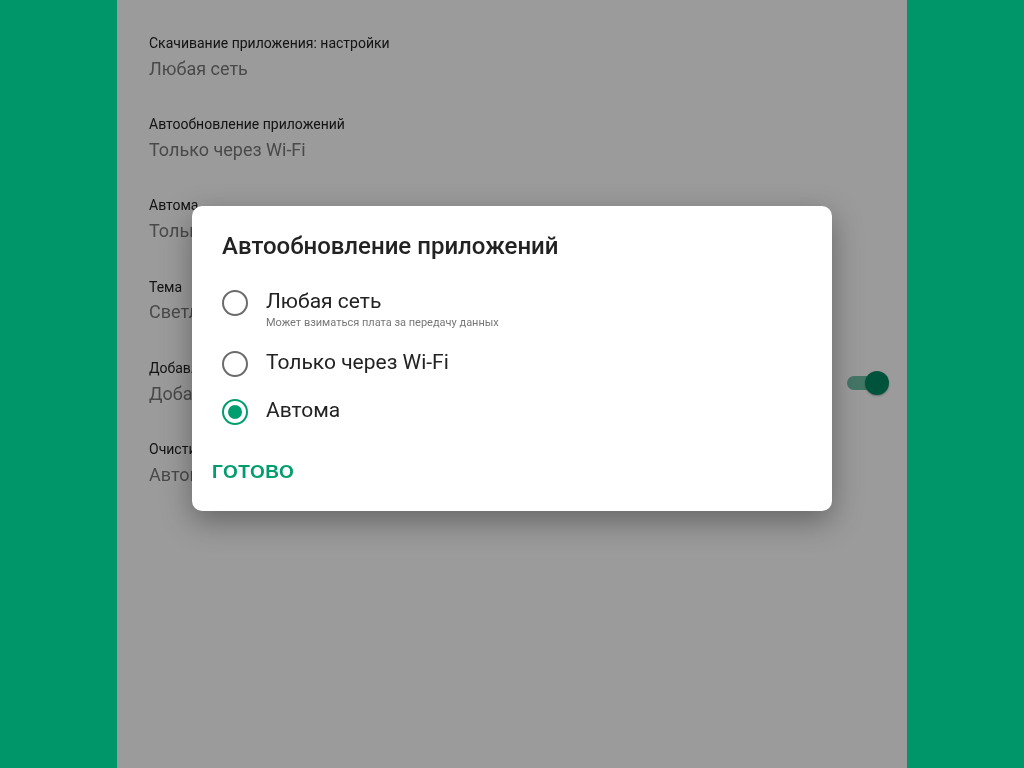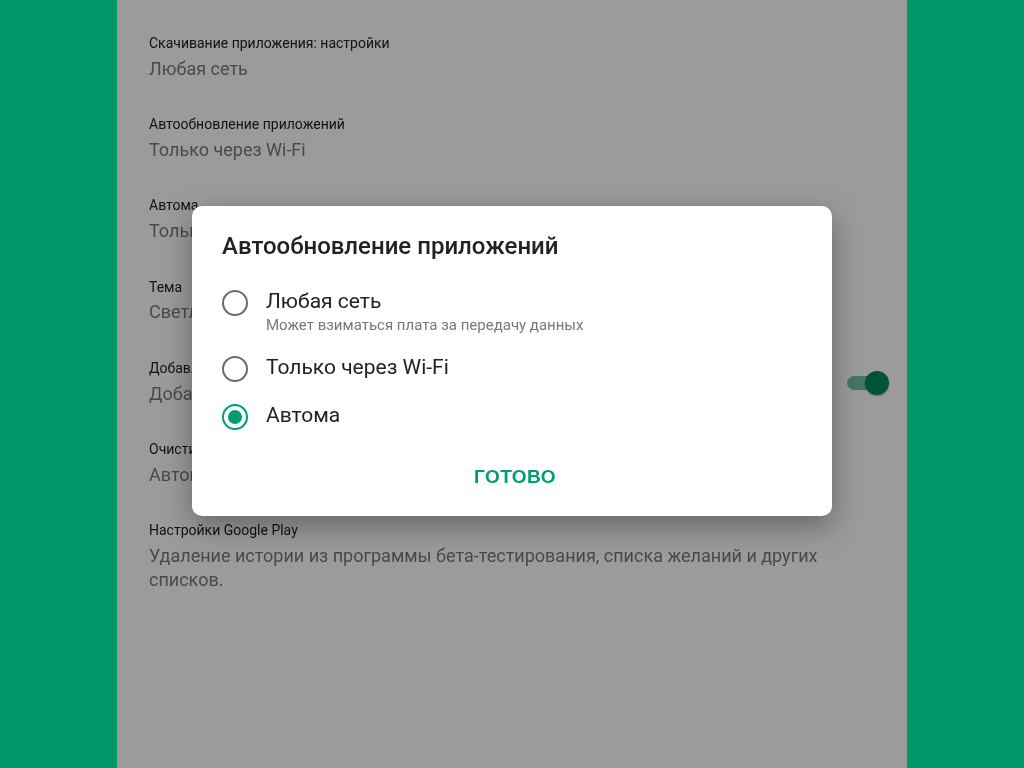--- a/index.html
+++ b/index.html
@@ -103,28 +103,28 @@
     inset: 4px;
     background: #009e6e;
     border-radius: 50%;
   }
   .radio-label {
     font-size: 21px;
     color: #222;
     line-height: 1.25;
   }
   .radio-sub {
-    font-size: 15px;
+    font-size: 11px;
     color: #777;
     margin-top: 2px;
   }
   .dialog-actions {
     display: flex;
-    justify-content: center;
-    padding: 18px 22px 10px 28px;
+    justify-content: flex-start;
+    padding: 18px 22px 10px 8px;
   }
   .btn-done {
     background: none;
     border: none;
     color: #009e6e;
     font-size: 19px;
     font-weight: 600;
     letter-spacing: .5px;
     padding: 8px 12px;
     cursor: pointer;
@@ -165,24 +165,20 @@
     <div class="switch">
       <div class="switch-track"></div>
       <div class="switch-thumb"></div>
     </div>
 
     <div class="setting-item">
       <div class="setting-title">Очисти</div>
       <div class="setting-sub">Автома</div>
     </div>
 
-    <div class="setting-item">
-      <div class="setting-title">Настройки Google Play</div>
-      <div class="setting-sub">Удаление истории из программы бета-тестирования, списка желаний и других списков.</div>
-    </div>
 
   </div>
 
   <div class="scrim"></div>
 
   <div class="dialog">
     <div class="dialog-title">Автообновление приложений</div>
 
     <div class="radio-row">
       <span class="radio"></span>

